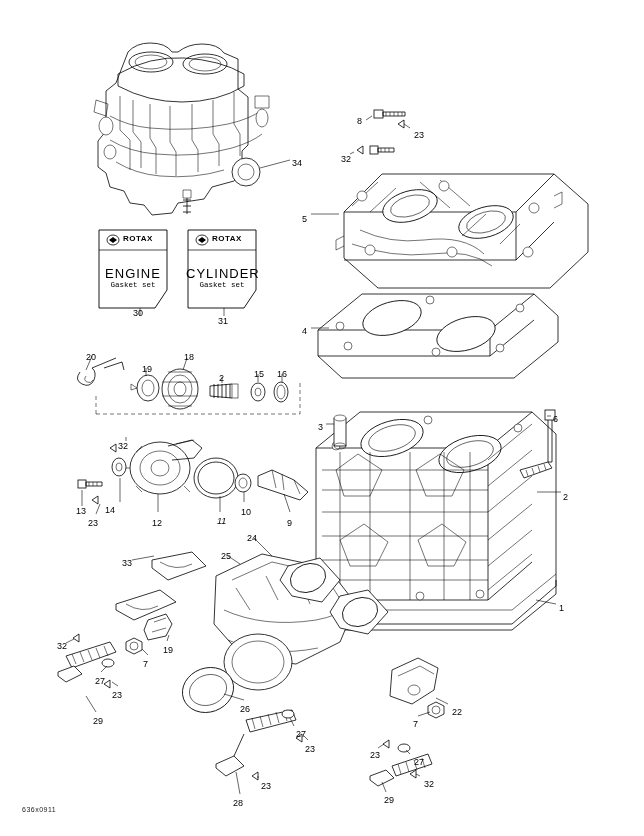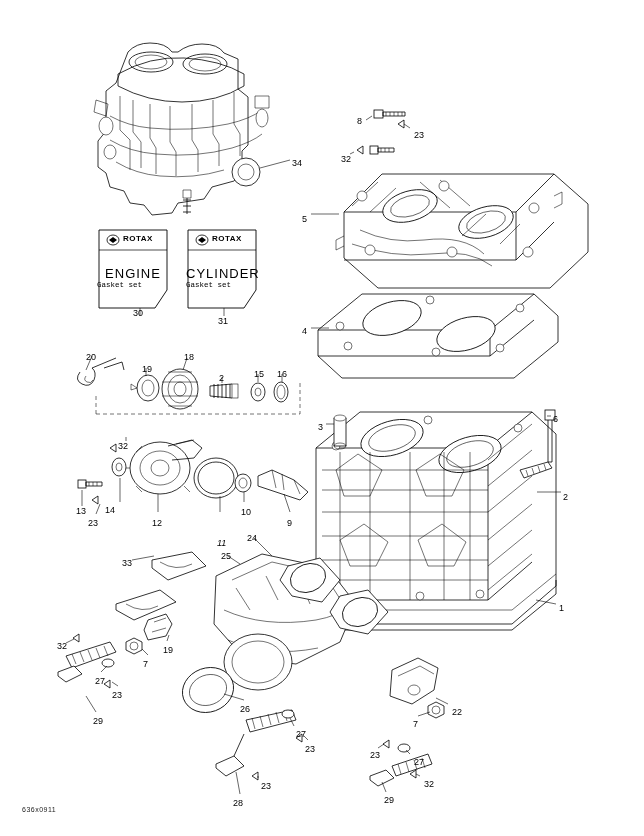--- a/index.html
+++ b/index.html
@@ -39,20 +39,21 @@
     position: absolute;
     font-family: "Liberation Sans", sans-serif;
   }
   .gasket-title {
     font-size: 13px;
     letter-spacing: 1px;
     text-align: center;
   }
   .gasket-sub {
     font-size: 7.5px;
+    text-align: center;
     font-family: "Liberation Mono", monospace;
   }
   .rotax-logo {
     font-size: 8px;
     font-weight: bold;
     font-family: "Liberation Sans", sans-serif;
     letter-spacing: .5px;
   }
   .figcode {
     position: absolute;
@@ -474,21 +475,21 @@
       <div class="callout" style="left: 142px; top: 364px;">19</div>
       <div class="callout" style="left: 184px; top: 352px;">18</div>
       <div class="callout" style="left: 219px; top: 373px;">2</div>
       <div class="callout" style="left: 254px; top: 369px;">15</div>
       <div class="callout" style="left: 277px; top: 369px;">16</div>
       <div class="callout" style="left: 118px; top: 441px;">32</div>
       <div class="callout" style="left: 76px; top: 506px;">13</div>
       <div class="callout" style="left: 88px; top: 518px;">23</div>
       <div class="callout" style="left: 105px; top: 505px;">14</div>
       <div class="callout" style="left: 152px; top: 518px;">12</div>
-      <div class="callout" style="left: 217px; top: 538px; font-style: italic;">11</div>
+      <div class="callout" style="left: 217px; top: 516px; font-style: italic;">11</div>
       <div class="callout" style="left: 241px; top: 507px;">10</div>
       <div class="callout" style="left: 287px; top: 518px;">9</div>
       <div class="callout" style="left: 122px; top: 558px;">33</div>
       <div class="callout" style="left: 221px; top: 551px;">25</div>
       <div class="callout" style="left: 247px; top: 533px;">24</div>
       <div class="callout" style="left: 163px; top: 645px;">19</div>
       <div class="callout" style="left: 143px; top: 659px;">7</div>
       <div class="callout" style="left: 57px; top: 641px;">32</div>
       <div class="callout" style="left: 95px; top: 676px;">27</div>
       <div class="callout" style="left: 112px; top: 690px;">23</div>

